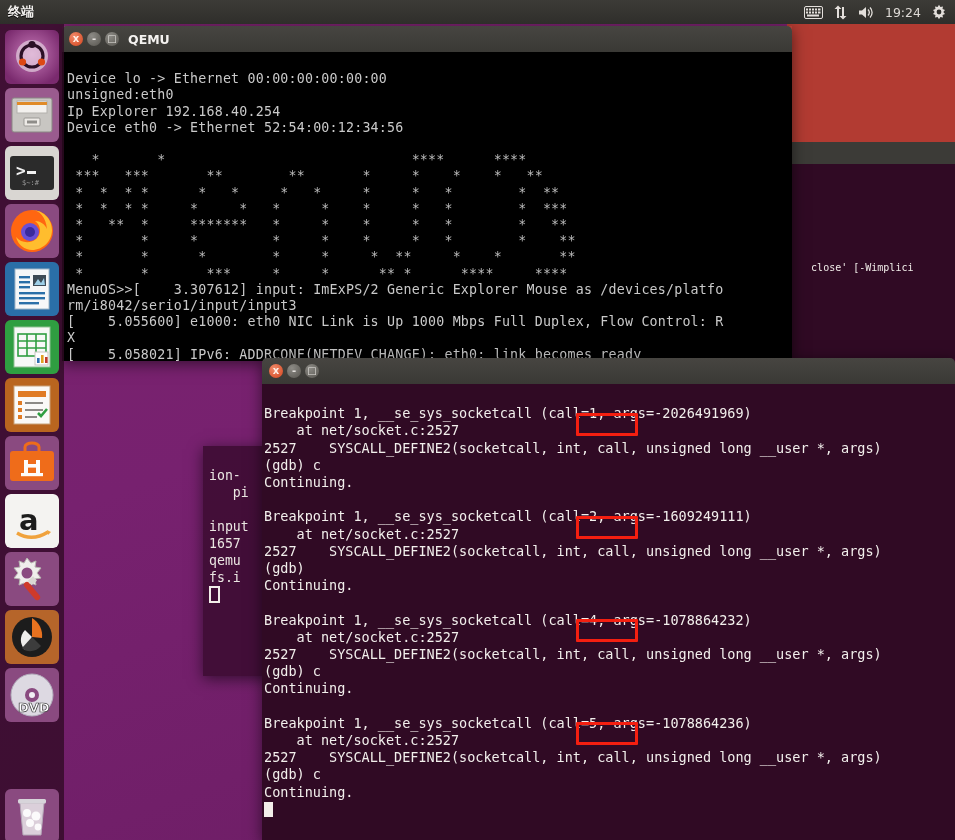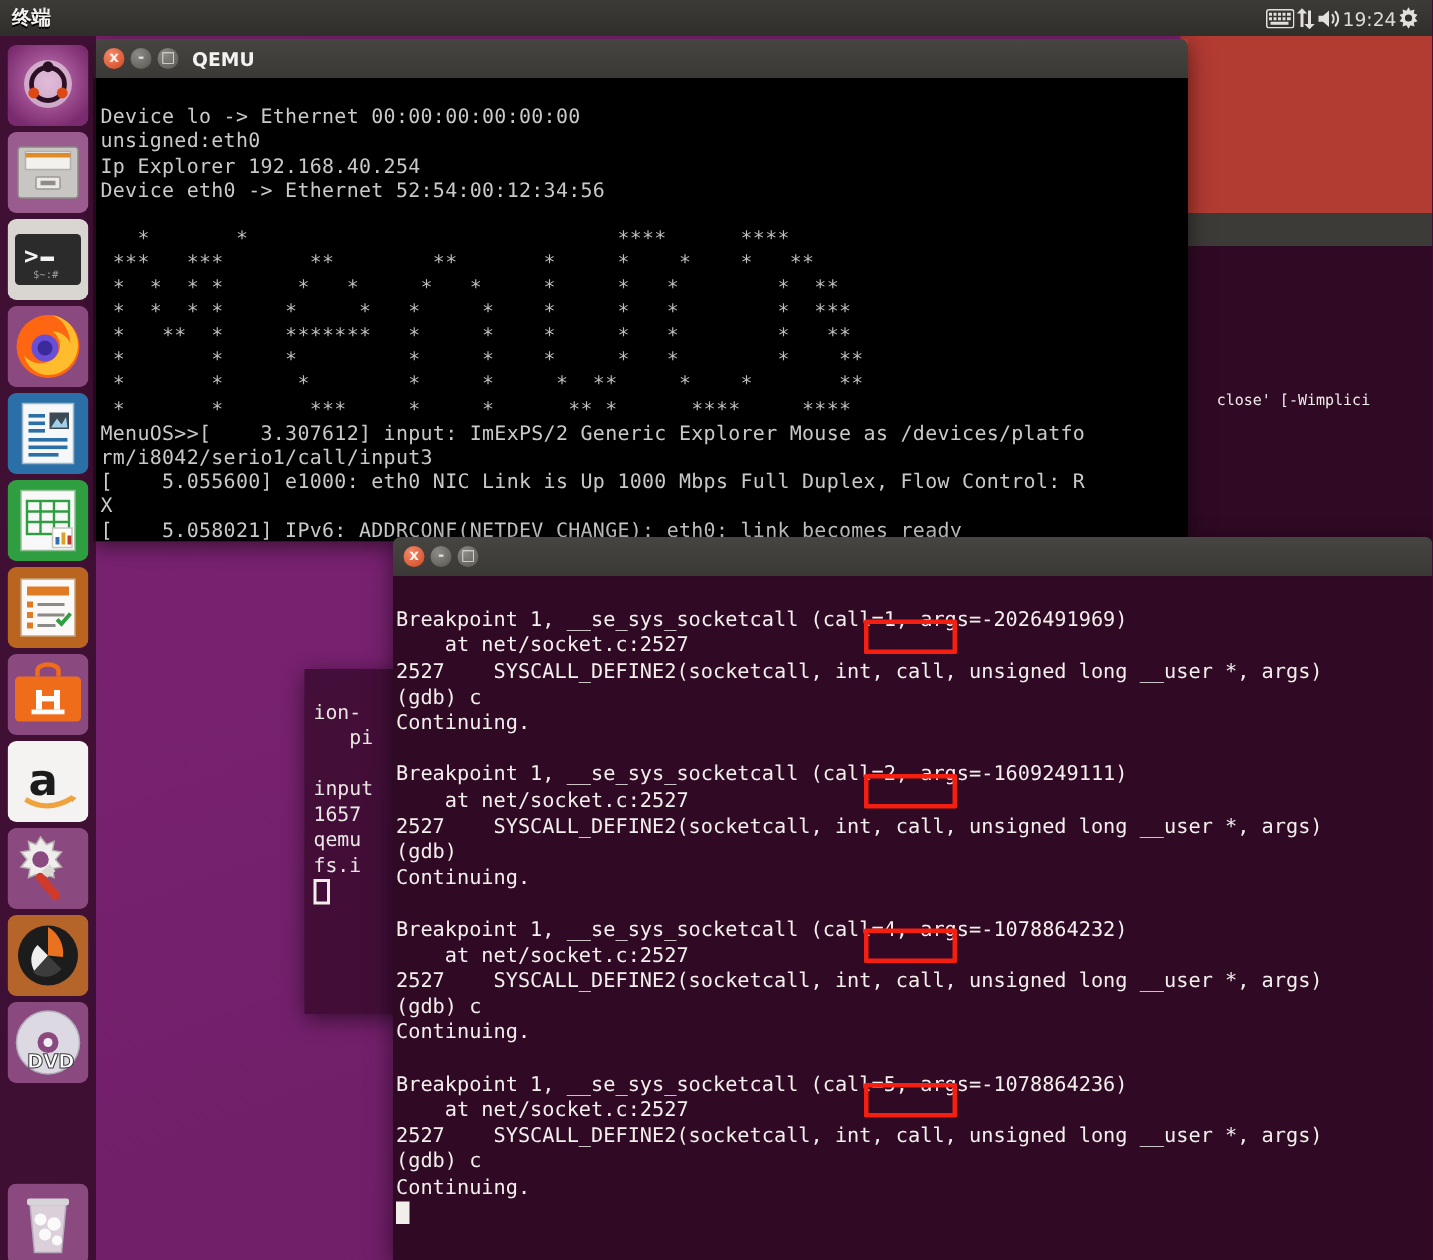--- a/index.html
+++ b/index.html
@@ -27,21 +27,21 @@
     z-index: 200;
   }
   #top-panel .app-title {
     margin-left: 8px;
     font-size: 13px;
     color: #f2f0ee;
     font-weight: bold;
     text-shadow: 0 1px 0 #000;
   }
   #top-panel .spacer { flex: 1; }
-  #top-panel .tray { display: flex; align-items: center; margin-right: 8px; }
+  #top-panel .tray { display: flex; align-items: center; gap: 10px; margin-right: 8px; }
   #top-panel .tray .clock { font-size: 12.5px; color: #ddd9d5; }
 
   .ico { display: inline-block; line-height: 0; }
 
   
   #launcher {
     position: absolute; left: 0; top: 24px;
     width: 64px; height: 816px;
     background: rgba(48,10,36,0.78);
     z-index: 150;
@@ -455,21 +455,21 @@
 
 <span class="art">   *       *                              ****      ****</span>
 <span class="art"> ***   ***       **        **       *     *    *    *   **</span>
 <span class="art"> *  *  * *      *   *     *   *     *     *   *        *  **</span>
 <span class="art"> *  *  * *     *     *   *     *    *     *   *        *  ***</span>
 <span class="art"> *   **  *     *******   *     *    *     *   *        *   **</span>
 <span class="art"> *       *     *         *     *    *     *   *        *    **</span>
 <span class="art"> *       *      *        *     *     *  **     *    *       **</span>
 <span class="art"> *       *       ***     *     *      ** *      ****     ****</span>
 <span>MenuOS&gt;&gt;[    3.307612] input: ImExPS/2 Generic Explorer Mouse as /devices/platfo</span>
-<span>rm/i8042/serio1/call/input3</span>
+<span>rm/i8042/serio1/input/input3</span>
 <span>[    5.055600] e1000: eth0 NIC Link is Up 1000 Mbps Full Duplex, Flow Control: R</span>
 <span>X</span>
 <span>[    5.058021] IPv6: ADDRCONF(NETDEV_CHANGE): eth0: link becomes ready</span>
 
 
 <span></span>
 
 
     </div>
   </div>

